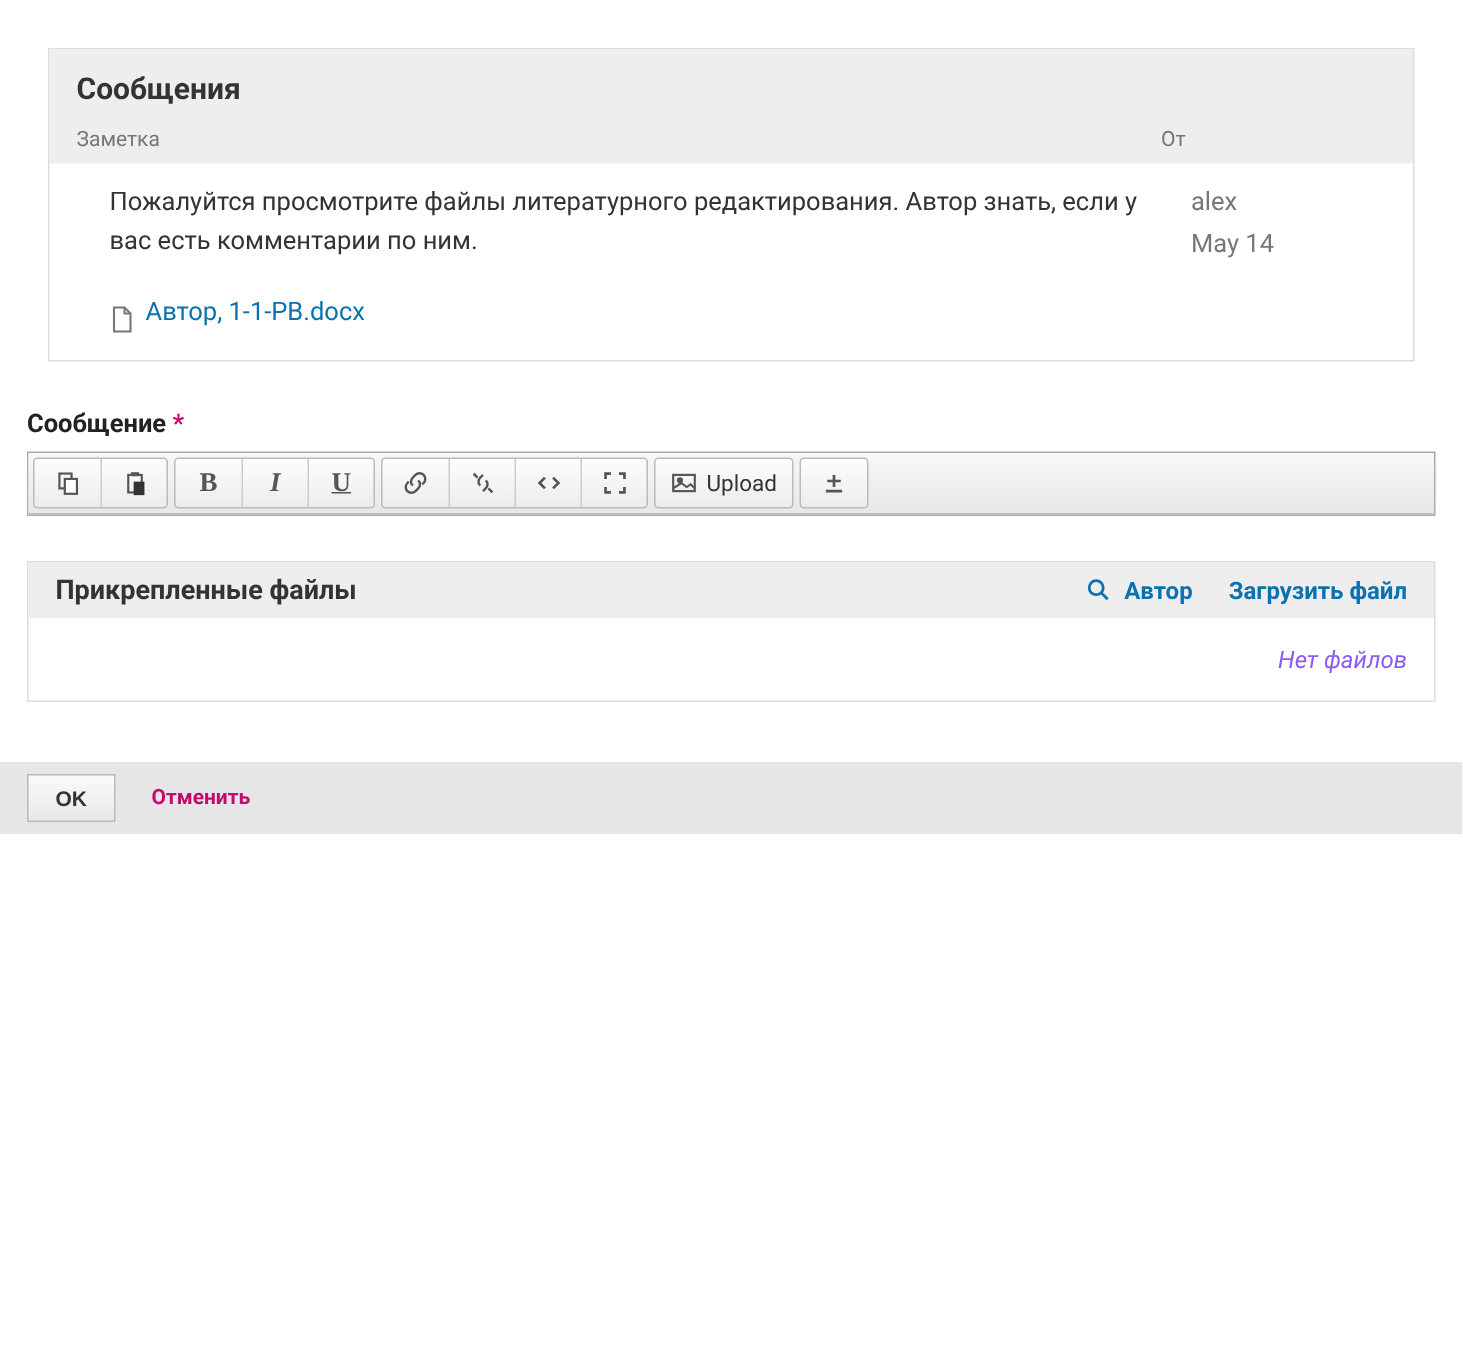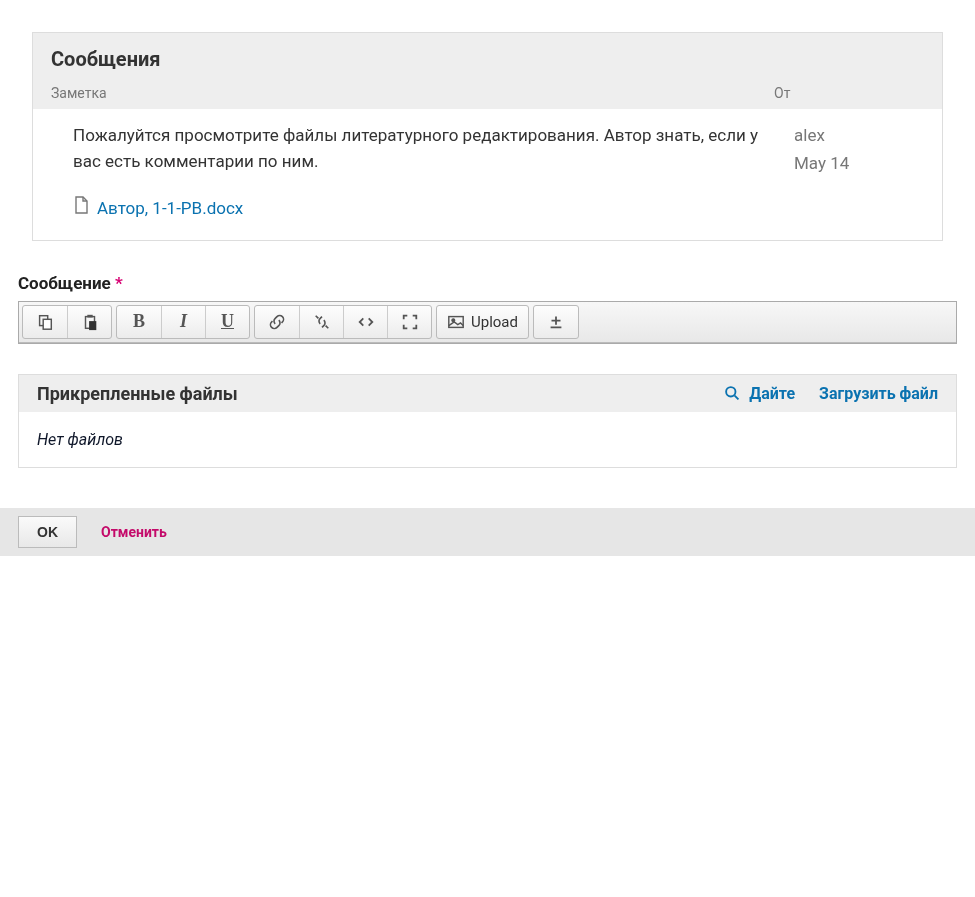--- a/index.html
+++ b/index.html
@@ -36,21 +36,21 @@
     padding: 14px 18px 18px 40px;
     display: flex;
     font-size: 17px;
     line-height: 1.5;
   }
   .note-content { flex: 1; color: #333; padding-right: 20px; }
   .note-meta { width: 130px; color: #777; }
   .note-meta div { margin-bottom: 2px; }
   .file-link {
     display: flex;
-    align-items: flex-start;
+    align-items: flex-end;
     gap: 8px;
     margin-top: 22px;
     font-size: 17px;
     color: #0a72b0;
     cursor: pointer;
   }
   .file-link svg { color: #777; width: 16px; height: 18px; }
 
   .editor-section {
     margin: 26px 18px 18px 18px;
@@ -130,22 +130,22 @@
     color: #0a72b0;
     font-weight: 700;
     font-size: 16px;
     cursor: pointer;
     display: flex;
     align-items: center;
     gap: 8px;
   }
   .attach-body {
     padding: 18px;
-    text-align: left;
-    color: #0f172a;
+    text-align: right;
+    color: #8b5cf6;
     font-style: italic;
     font-size: 16px;
   }
 
   .footer {
     margin-top: 40px;
     background: #e6e6e6;
     padding: 8px 18px;
     display: flex;
     align-items: center;
@@ -284,21 +284,21 @@
 
 <div class="attach-panel">
   <div class="attach-header">
     <div class="attach-title">Прикрепленные файлы</div>
     <div class="attach-actions">
       <div class="attach-action">
         <svg width="17" height="17" viewBox="0 0 20 20" fill="none" stroke="#0a72b0" stroke-width="2.2">
             <circle cx="8" cy="8" r="5.5"></circle>
             <line x1="12.5" y1="12.5" x2="17" y2="17"></line>
           </svg>
-        <span>Дайте</span>
+        <span>Автор</span>
       </div>
       <div class="attach-action">
         <span>Загрузить файл</span>
       </div>
     </div>
   </div>
   <div class="attach-body">Нет файлов</div>
 </div>
 
 <div class="footer">

